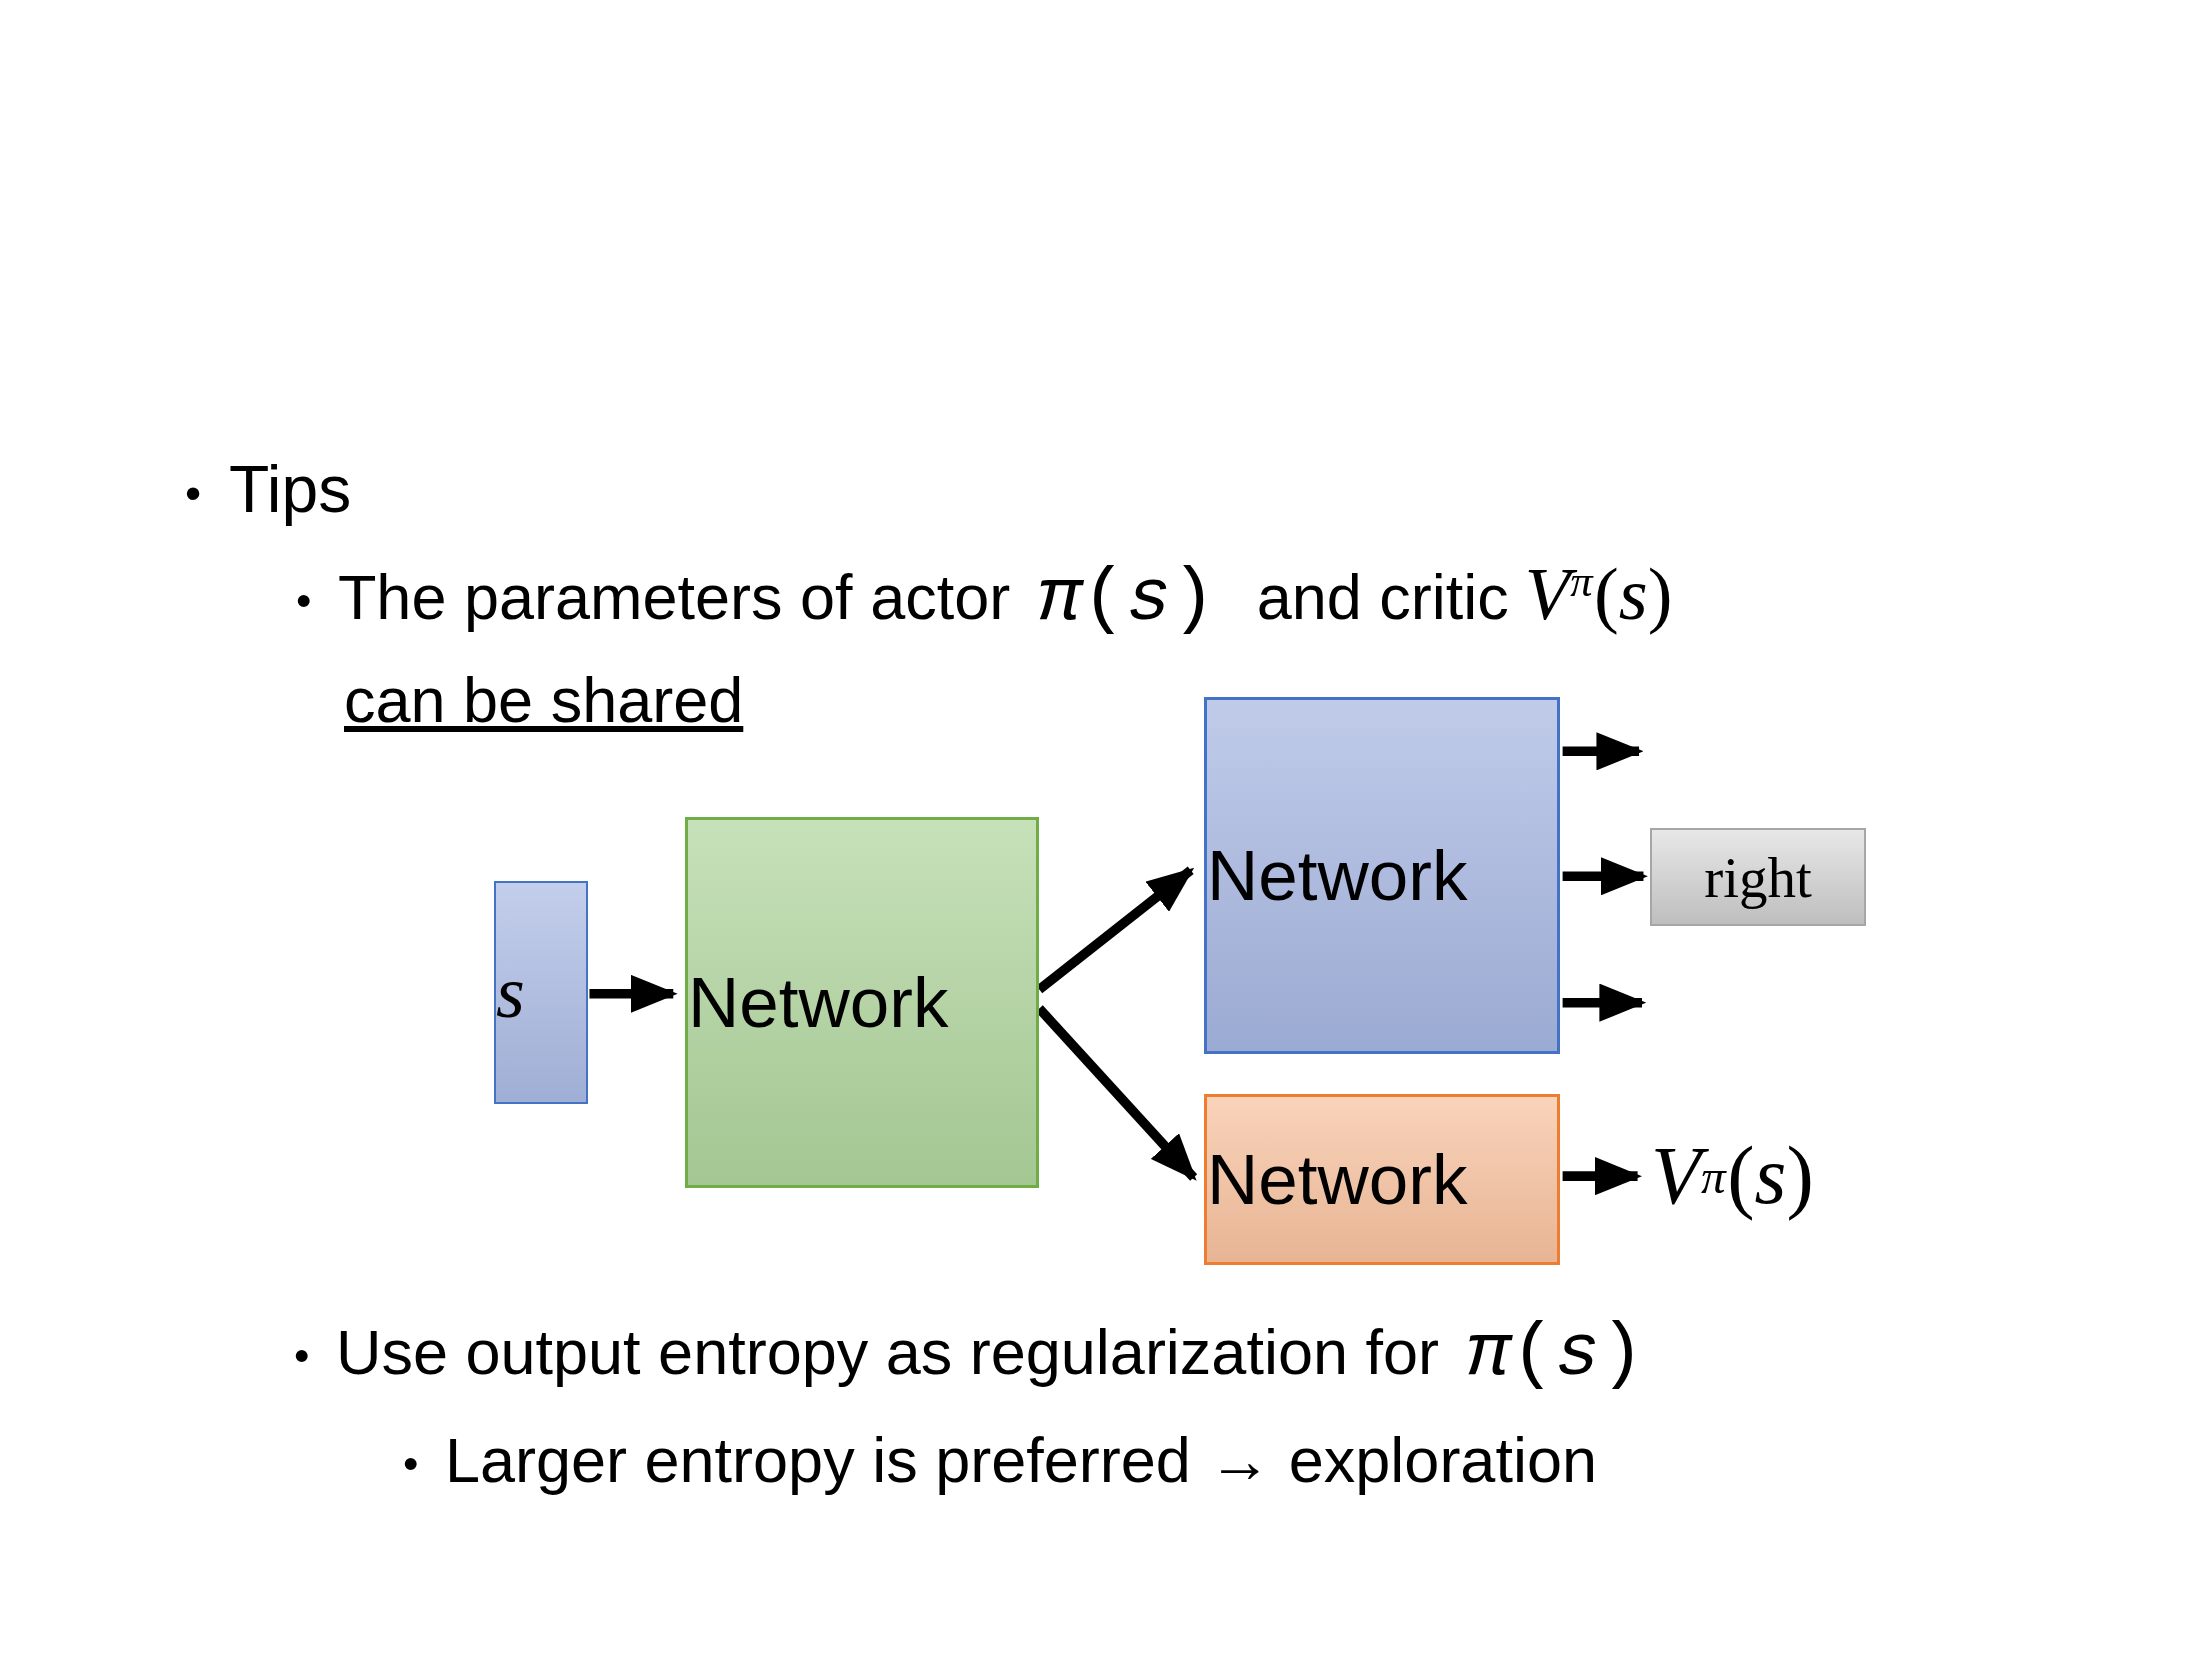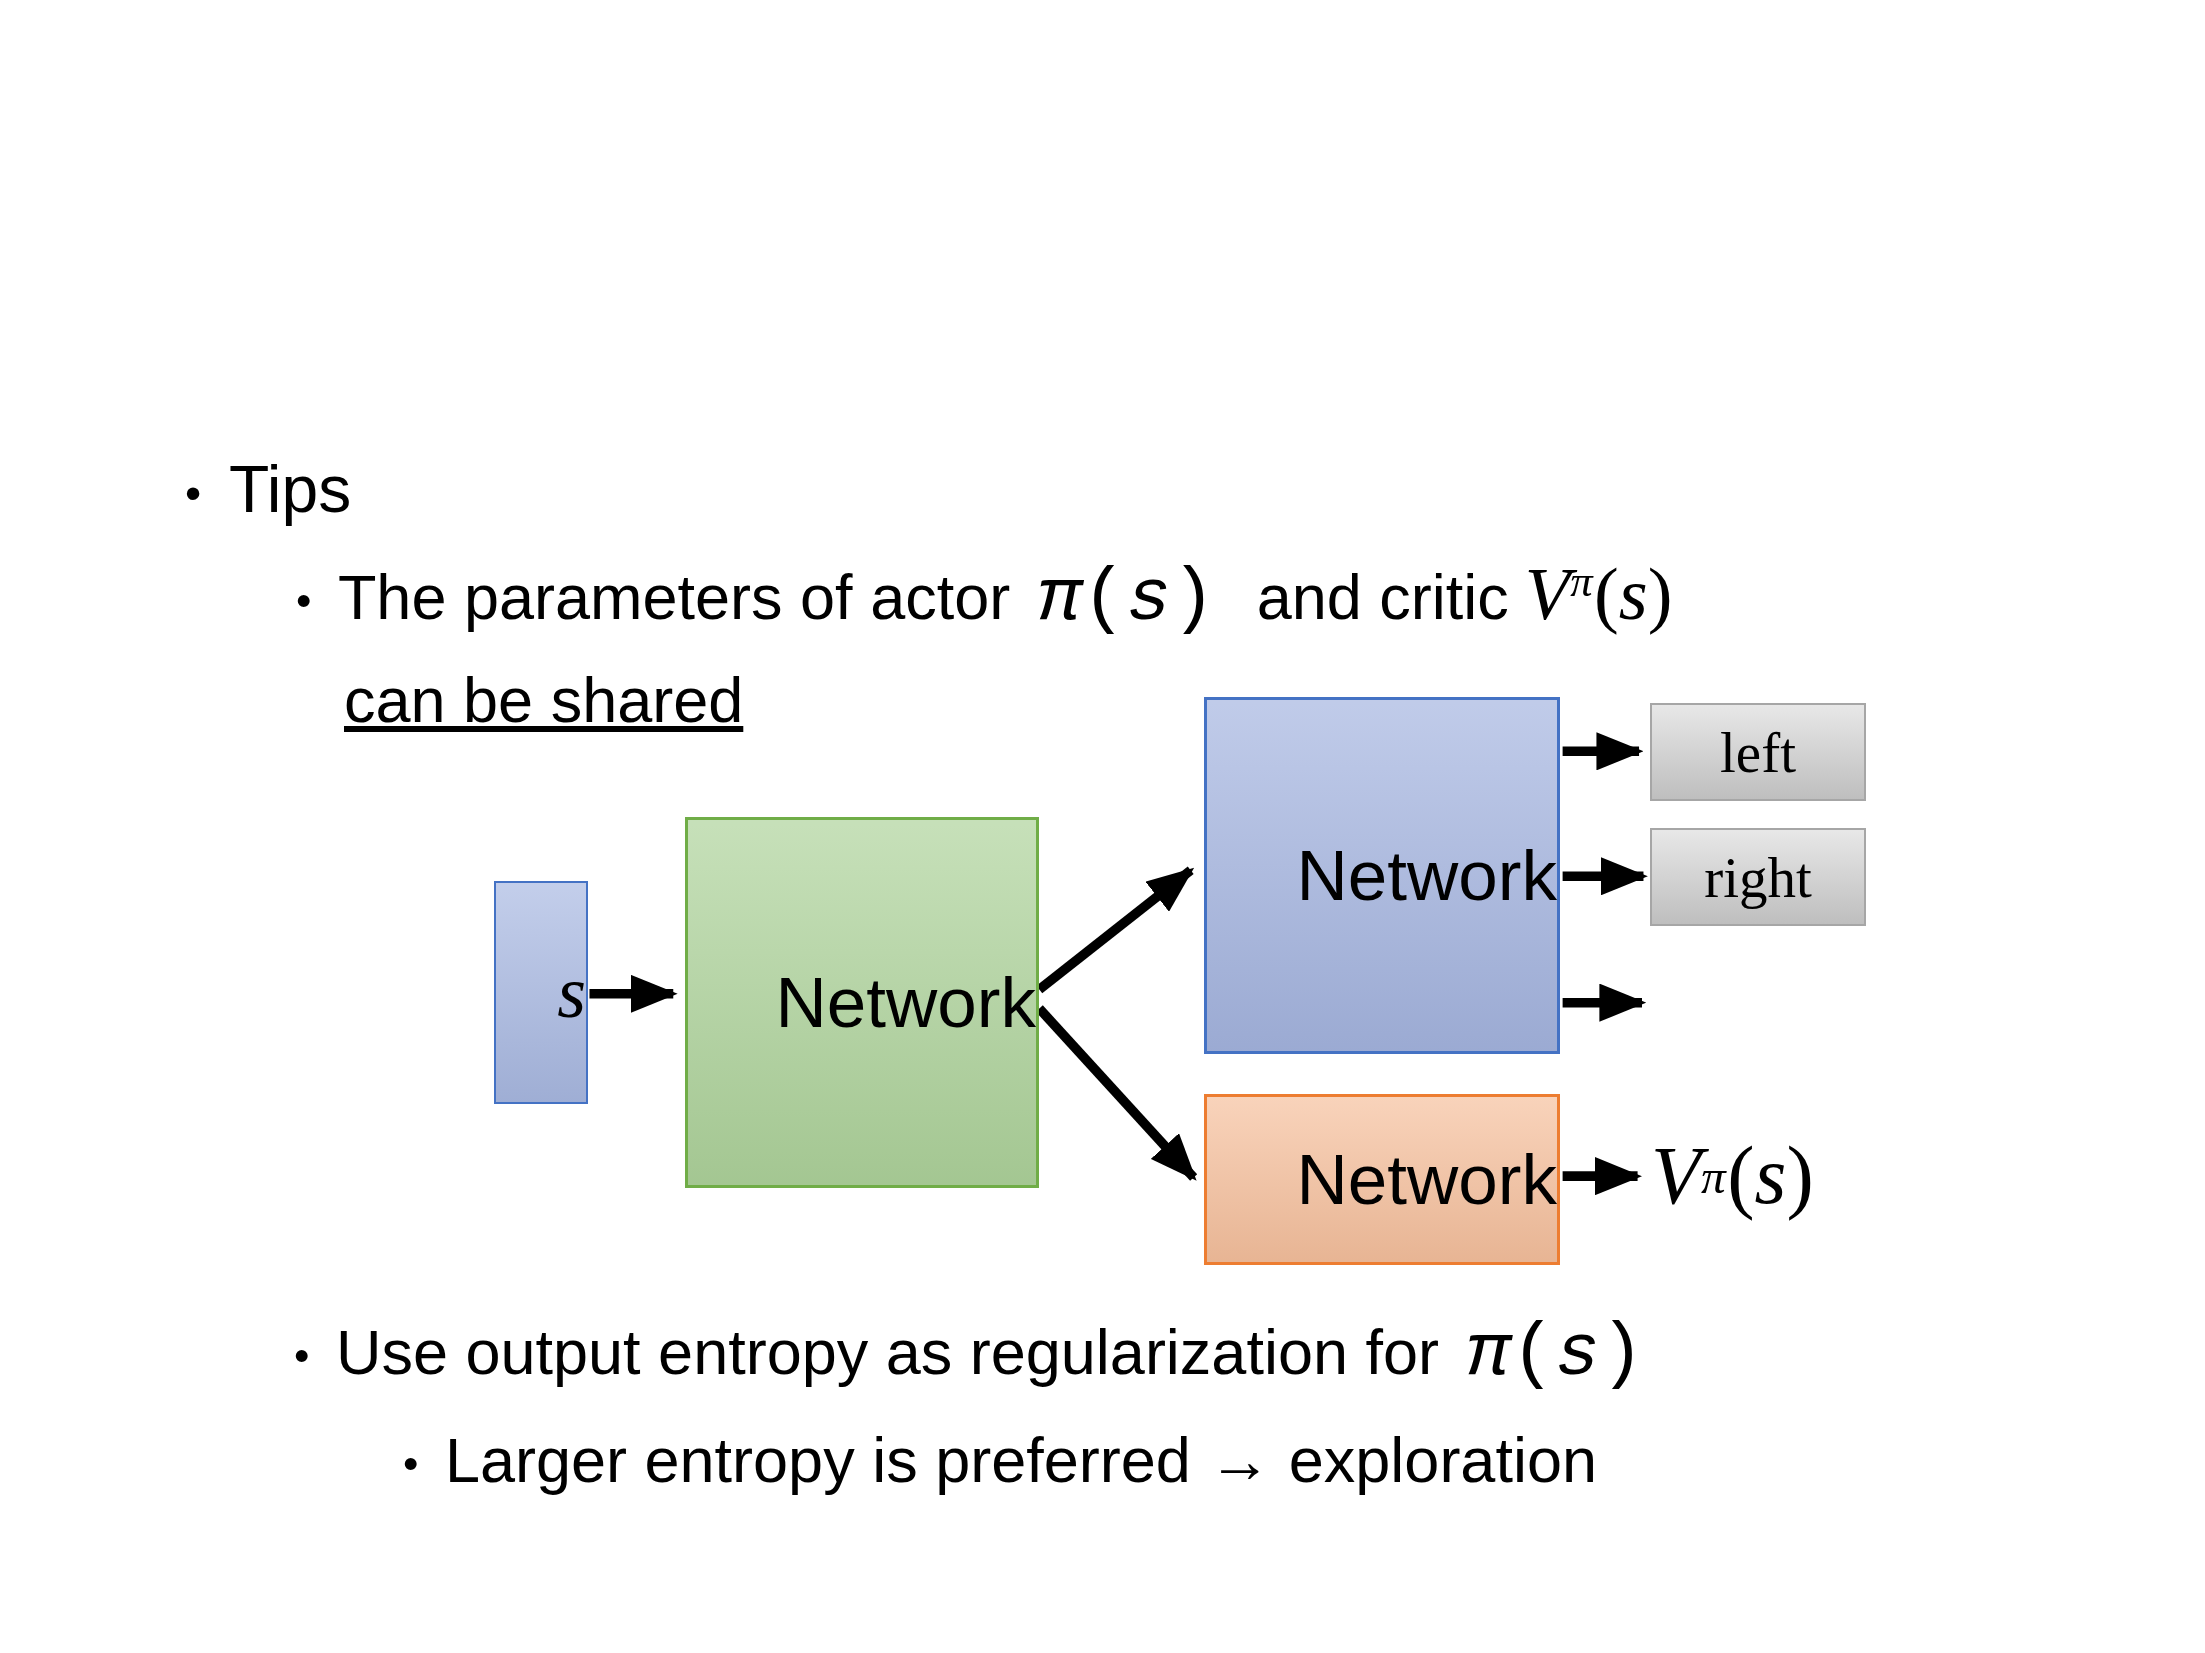--- a/index.html
+++ b/index.html
@@ -23,21 +23,21 @@
   .dot  { display: inline-block; font-size: 0.70em; margin-right: 0.60em; transform: translateY(-0.06em); }
 
   .math { font-family: "Liberation Serif", serif; font-size: 1.18em; }
   .math .var { font-style: italic; }
   .math sup { font-size: 0.60em; font-style: italic; vertical-align: 0.52em; letter-spacing: 1.5px; }
   .m-gap  { margin-left: 27px; font-family: Liberation Mono, monospace; }
   .mid-gap { margin-left: 41px; margin-right: 16px; }
 
   
   .box {
-    position: absolute; display: flex; align-items: center; justify-content: flex-end;
+    position: absolute; display: flex; align-items: center; justify-content: flex-start;
     background-image: linear-gradient(rgba(255,255,255,.30), rgba(0,0,0,.06));
     font-size: 71px; color: #000;
   }
   .box-state {
     left: 494px; top: 881px; width: 90px; height: 219px;
     background-color: var(--state-fill, #a9b9e2);
     border: 2.9px solid var(--state-border, #4472c4);
     font-family: "Liberation Serif", serif; font-style: italic; font-size: 74px;
   }
   .box-shared {
@@ -119,23 +119,20 @@
   </div>
 
   <div class="box box-actor">
     <span>Network</span>
   </div>
 
   <div class="box box-critic">
     <span>Network</span>
   </div>
 
-  <div class="abox abox-0">
-    <span>left</span>
-  </div>
   <div class="abox abox-1">
     <span>right</span>
   </div>
 
   <div class="voutput">
     <span class="var">V</span>
       <sup>π</sup>
       <span>(</span>
       <span class="var">s</span>
       <span>)</span>

